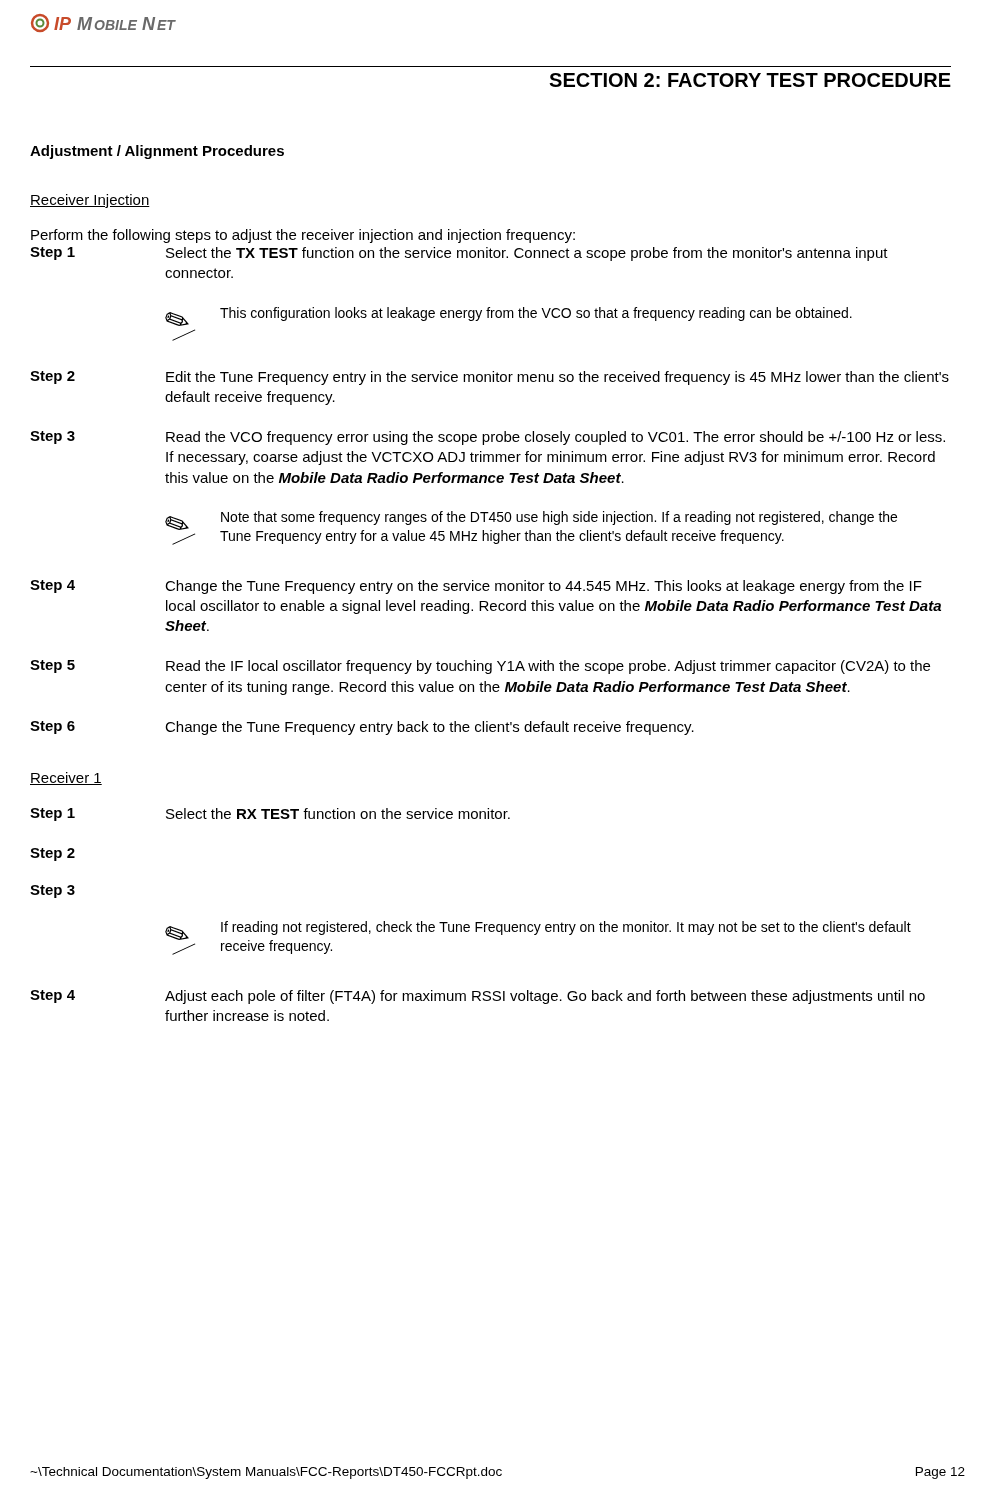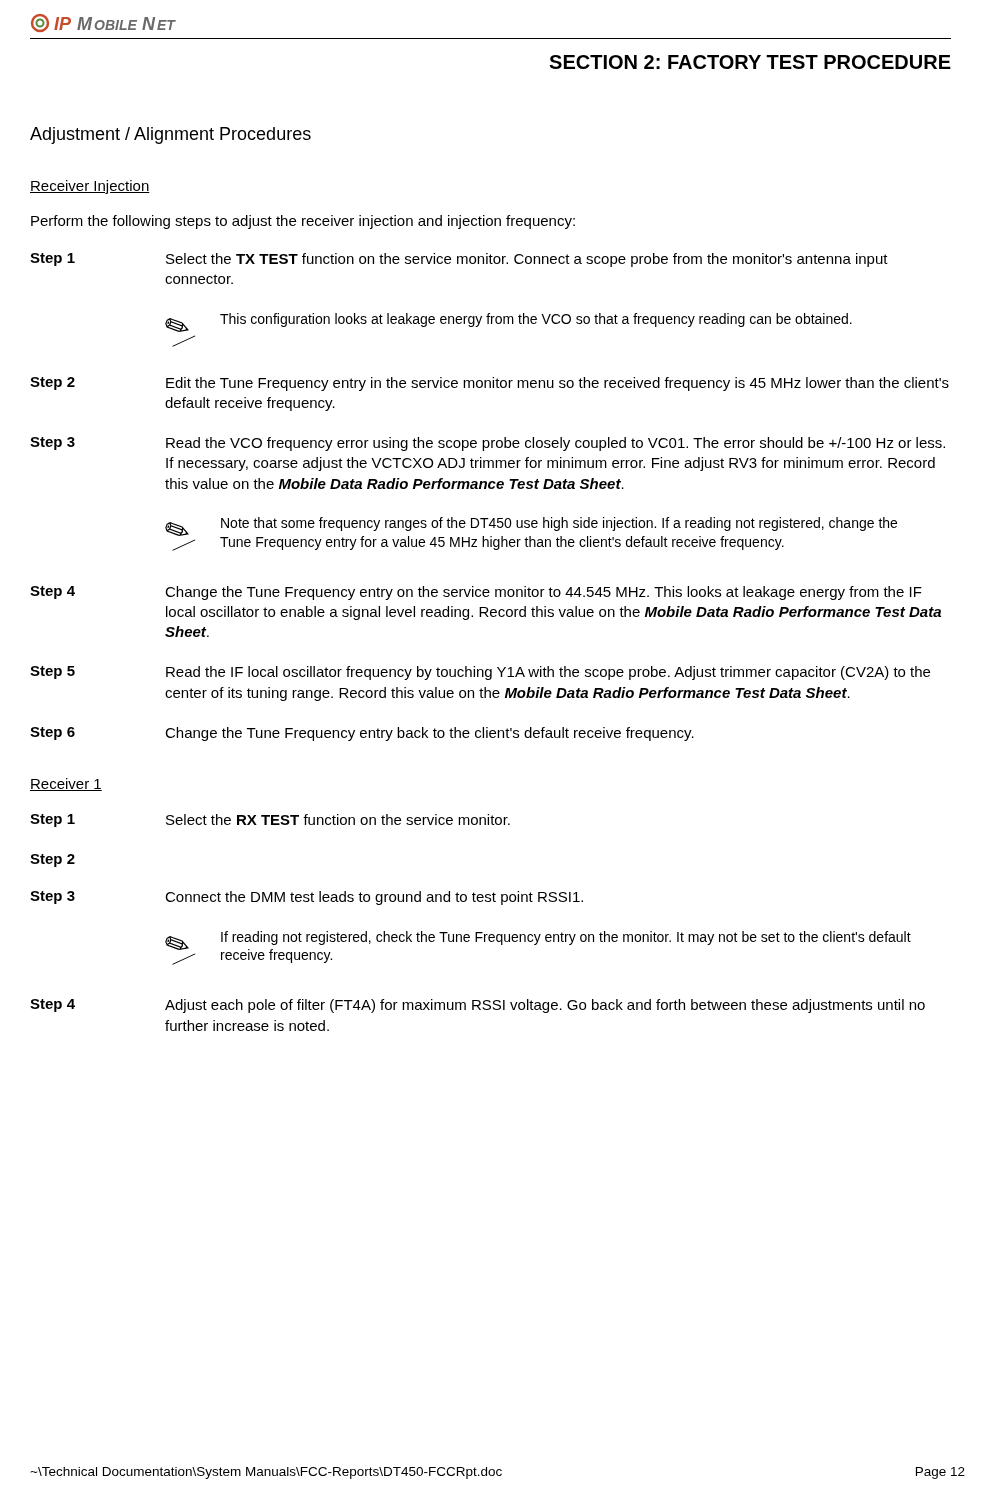--- a/index.html
+++ b/index.html
@@ -10,53 +10,53 @@
       background: #fff;
       width: 981px;
       height: 1501px;
       position: relative;
       padding: 10px 30px 20px 30px;
     }
     .header {
       display: flex;
       flex-direction: column;
       margin-bottom: 50px;
+      gap: 28px;
     }
     .logo-row {
       display: flex;
       align-items: center;
       margin-bottom: 2px;
     }
     .logo-wrap {
       display: flex;
       align-items: center;
       gap: 0;
     }
     .section-title {
       font-size: 20px;
       font-weight: bold;
       text-align: right;
       border-top: 1.5px solid #000;
-      padding-top: 12px;
+      padding-top: 2px;
       width: 100%;
     }
     .section-heading {
-      font-weight: normal;
-      font-size: 18px;
+      font-weight: bold;
+      font-size: 15px;
       margin-bottom: 18px;
     }
     .subsection {
       text-decoration: underline;
       font-size: 15px;
       margin-bottom: 18px;
       margin-top: 32px;
     }
     .intro {
       font-size: 15px;
-      margin-bottom: 20px;
     }
     .step {
       display: flex;
       margin-bottom: 20px;
     }
     .step-label {
       font-weight: bold;
       width: 135px;
       flex-shrink: 0;
     }
@@ -174,21 +174,20 @@
   <div class="step-label">Step 1</div>
   <div class="step-body"><span>Select the </span><span class="boldtxt">RX TEST</span><span> function on the service monitor.</span></div>
 </div>
 
 <div class="step">
   <div class="step-label">Step 2</div>
 </div>
 
 <div class="step">
   <div class="step-label">Step 3</div>
-  <div class="step-body">Connect the DMM test leads to ground and to test point RSSI1.</div>
 </div>
 
 <div class="note" style="margin-top:15px;">
   <div class="note-icon"><span>✎</span></div>
   <div class="note-text">If reading not registered, check the Tune Frequency entry on the monitor.  It may not be set to the client's default receive frequency.</div>
 </div>
 
 <div class="step">
   <div class="step-label">Step 4</div>
   <div class="step-body">Adjust each pole of filter (FT4A) for maximum RSSI voltage.  Go back and forth between these adjustments until no further increase is noted.</div>

